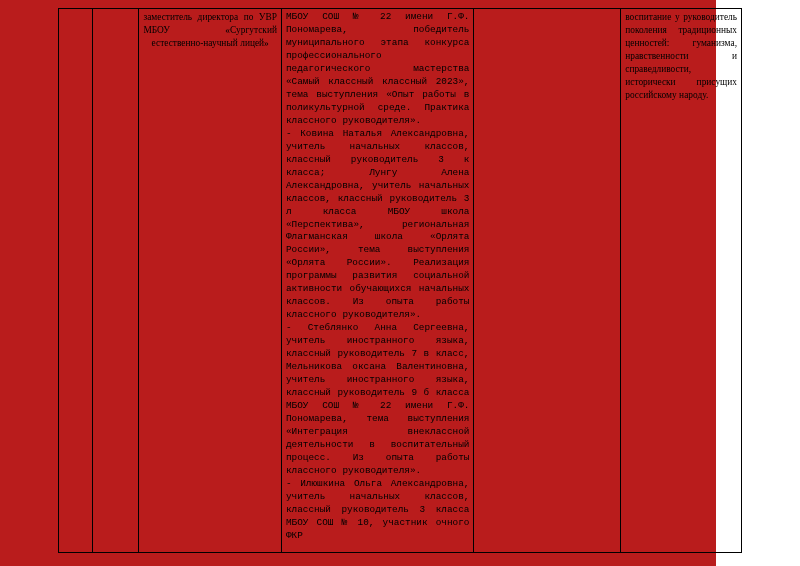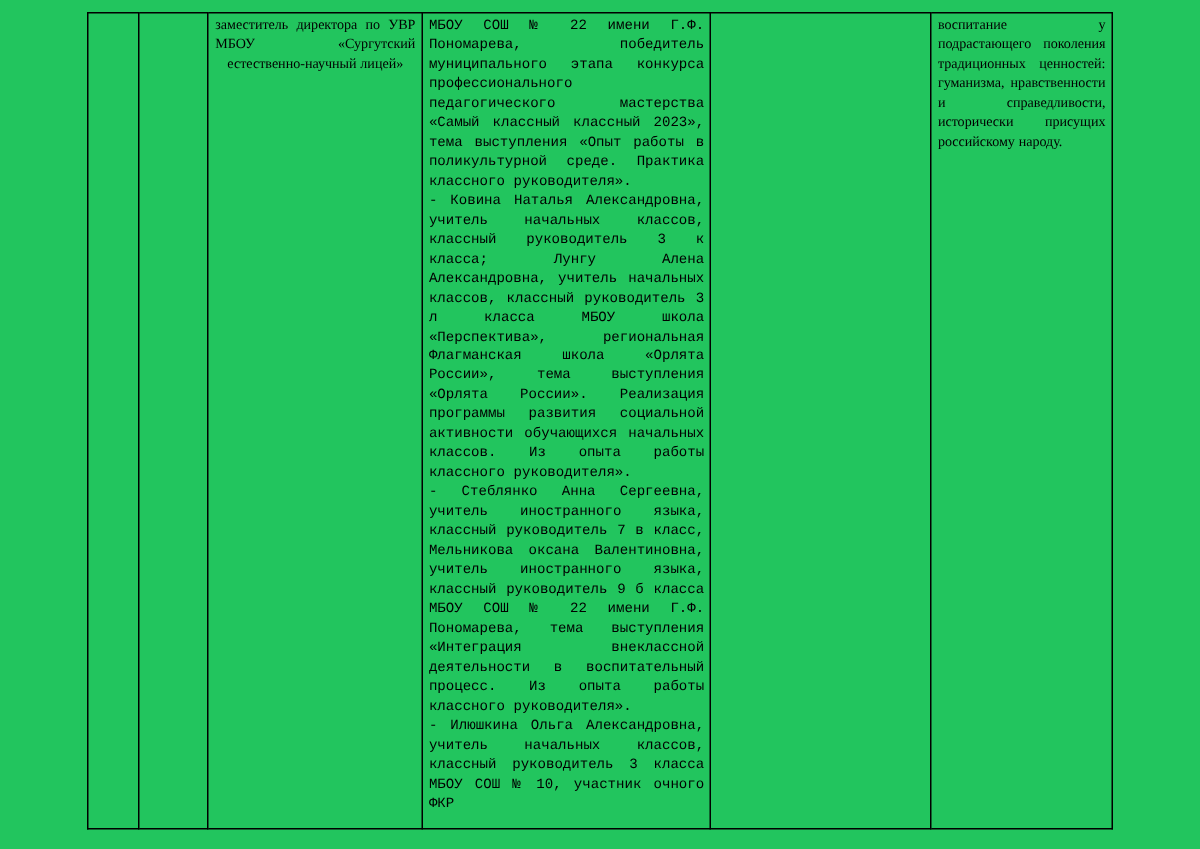--- a/index.html
+++ b/index.html
@@ -9,23 +9,23 @@
   }
   body {
     width: 800px;
     height: 566px;
     font-family: "Liberation Serif", serif;
     color: #000000;
     overflow: hidden;
   }
   .page {
     position: relative;
-    width: 800px;
+    width: 716px;
     height: 566px;
-    background: #22c55e;
+    background: #b91c1c;
     box-sizing: border-box;
   }
   table.doc-table {
     position: absolute;
     left: 58px;
     top: 8px;
     width: 684px;
     border-collapse: collapse;
     table-layout: fixed;
   }
@@ -74,18 +74,18 @@
         <td class="col-d">
           <span class="cell-inner">МБОУ СОШ № 22 имени Г.Ф. Пономарева, победитель муниципального этапа конкурса профессионального педагогического мастерства «Самый классный классный 2023», тема выступления «Опыт работы в поликультурной среде. Практика классного руководителя».
 - Ковина Наталья Александровна, учитель начальных классов, классный руководитель 3 к класса; Лунгу Алена Александровна, учитель начальных классов, классный руководитель 3 л класса МБОУ школа «Перспектива», региональная Флагманская школа «Орлята России», тема выступления «Орлята России». Реализация программы развития социальной активности обучающихся начальных классов. Из опыта работы классного руководителя».
 - Стеблянко Анна Сергеевна, учитель иностранного языка, классный руководитель 7 в класс, Мельникова оксана Валентиновна, учитель иностранного языка, классный руководитель 9 б класса МБОУ СОШ № 22 имени Г.Ф. Пономарева, тема выступления «Интеграция внеклассной деятельности в воспитательный процесс. Из опыта работы классного руководителя».
 - Илюшкина Ольга Александровна, учитель начальных классов, классный руководитель 3 класса МБОУ СОШ № 10, участник очного ФКР</span>
         </td>
         <td class="col-e">
           <span class="cell-inner"></span>
         </td>
         <td class="col-f">
-          <span class="cell-inner">воспитание у подрастающего поколения традиционных ценностей: гуманизма, нравственности и справедливости, исторически присущих российскому народу.</span>
+          <span class="cell-inner">воспитание у руководитель поколения традиционных ценностей: гуманизма, нравственности и справедливости, исторически присущих российскому народу.</span>
         </td>
       </tr>
     </tbody>
   </table>
 </div>
 
 </body></html>

